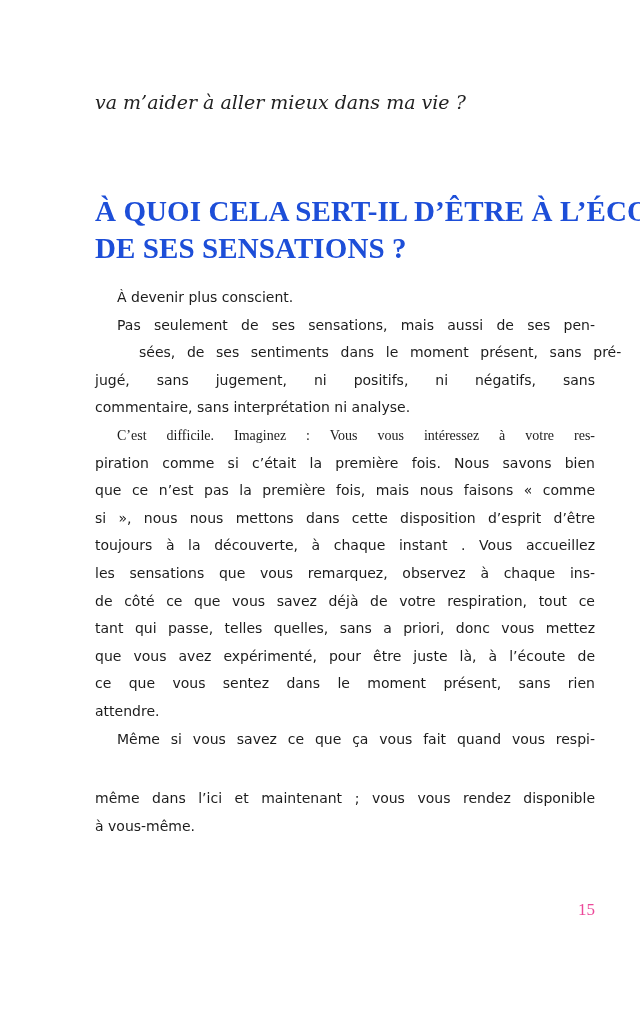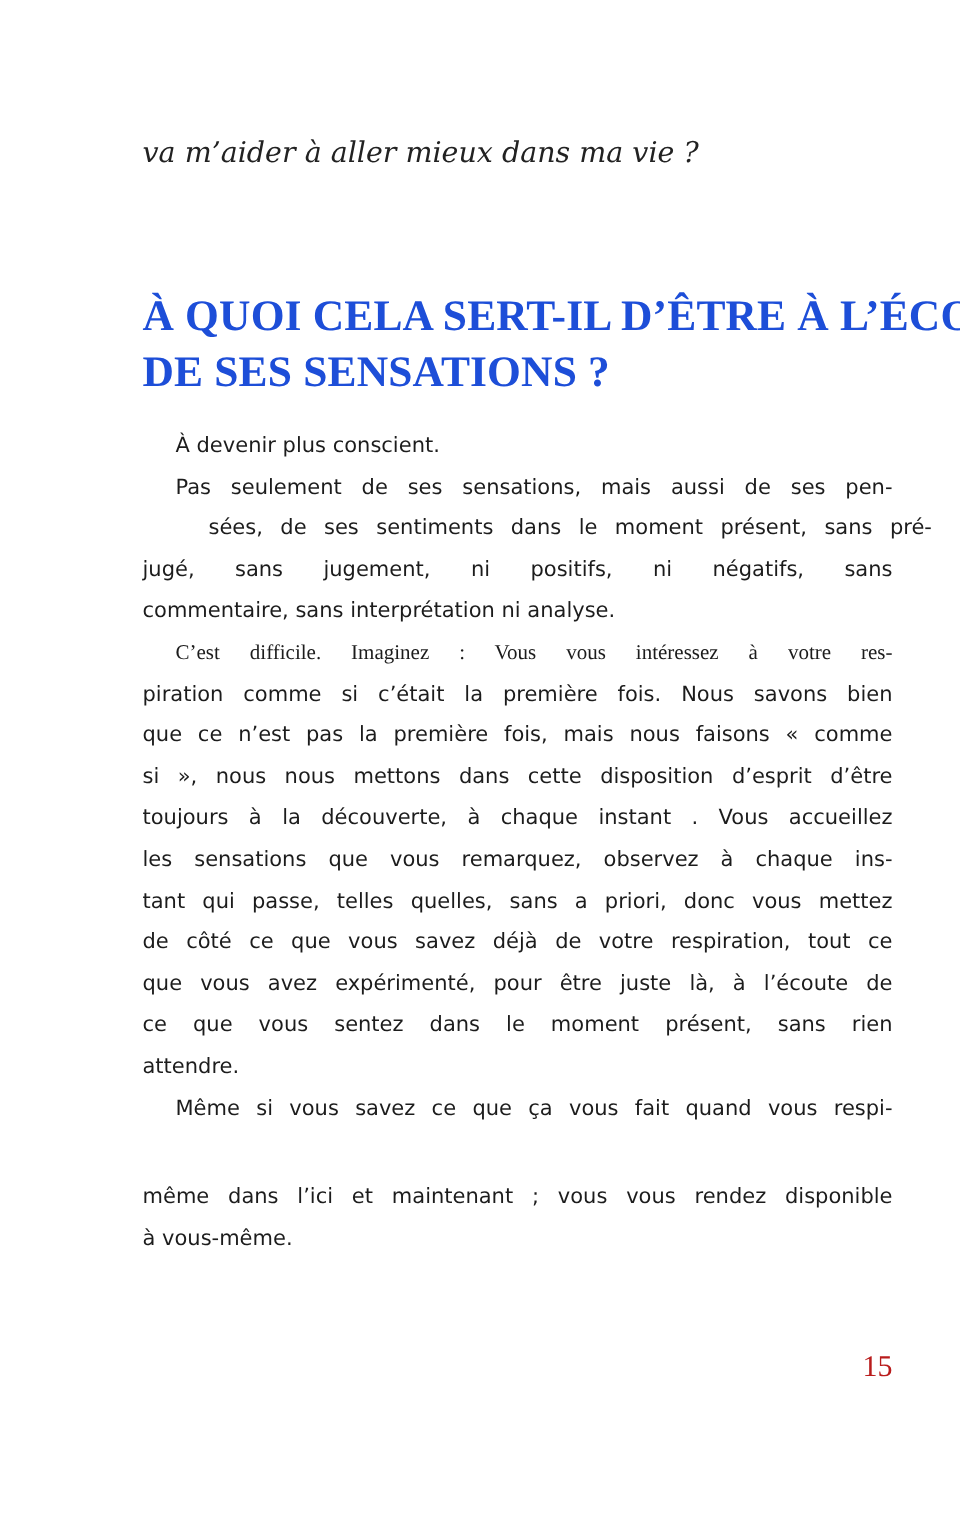--- a/index.html
+++ b/index.html
@@ -19,21 +19,21 @@
   .body {
     position: absolute; top: 284px; left: 0; width: 500px;
     font-family: "DejaVu Sans", sans-serif; font-size: 14px; line-height: 27.6px;
     color: #1c1c1c;
   }
   .line { display: block; height: 27.6px; white-space: nowrap; text-align: justify; text-align-last: justify; }
   .line.last { text-align-last: left; }
   .line.indent { padding-left: 22px; }
   .folio {
     position: absolute; top: 900px; right: 45px;
-    font-family: "Liberation Serif", serif; font-size: 20px; color: #b91c1c;
+    font-family: "Liberation Serif", serif; font-size: 17px; color: #ec4899;
   }
 </style>
 </head>
 <body>
 
 <div class="page">
   <div class="intro">va m’aider à aller mieux dans ma vie ?</div>
   <div class="heading">
     <span>À QUOI CELA SERT-IL D’ÊTRE À L’ÉCOUTE</span>
     <span>DE SES SENSATIONS ?</span>
@@ -43,22 +43,22 @@
       <span class="line indent" style="display: block; width: auto; word-spacing: 6.89583px;">Pas seulement de ses sensations, mais aussi de ses pen-</span>
       <span class="line" style="display: block; width: auto; word-spacing: 7.17014px; margin-left: 44px;">sées, de ses sentiments dans le moment présent, sans pré-</span>
       <span class="line" style="display: block; width: auto; word-spacing: 20.4263px;">jugé, sans jugement, ni positifs, ni négatifs, sans</span>
       <span class="line last">commentaire, sans interprétation ni analyse.</span>
       <span class="line indent" style="display: block; width: auto; word-spacing: 5.81944px; font-family: Liberation Serif, serif;">C’est difficile. Imaginez : Vous vous intéressez à votre res-</span>
       <span class="line" style="display: block; width: auto; word-spacing: 6.83681px;">piration comme si c’était la première fois. Nous savons bien</span>
       <span class="line" style="display: block; width: auto; word-spacing: 4.42045px;">que ce n’est pas la première fois, mais nous faisons « comme</span>
       <span class="line" style="display: block; width: auto; word-spacing: 5.83681px;">si », nous nous mettons dans cette disposition d’esprit d’être</span>
       <span class="line" style="display: block; width: auto; word-spacing: 7.1875px;">toujours à la découverte, à chaque instant . Vous accueillez</span>
       <span class="line" style="display: block; width: auto; word-spacing: 8.02148px;">les sensations que vous remarquez, observez à chaque ins-</span>
+      <span class="line" style="display: block; width: auto; word-spacing: 5.56108px;">de côté ce que vous savez déjà de votre respiration, tout ce</span>
       <span class="line" style="display: block; width: auto; word-spacing: 5.17188px;">tant qui passe, telles quelles, sans a priori, donc vous mettez</span>
-      <span class="line" style="display: block; width: auto; word-spacing: 5.56108px;">de côté ce que vous savez déjà de votre respiration, tout ce</span>
       <span class="line" style="display: block; width: auto; word-spacing: 5.82344px;">que vous avez expérimenté, pour être juste là, à l’écoute de</span>
       <span class="line" style="display: block; width: auto; word-spacing: 11.1042px;">ce que vous sentez dans le moment présent, sans rien</span>
       <span class="line last">attendre.</span>
       <span class="line indent" style="display: block; width: auto; word-spacing: 4.84801px;">Même si vous savez ce que ça vous fait quand vous respi-</span>
       <span class="line" style="display: block; width: auto; word-spacing: 6.07292px; margin-top: 32px;">même dans l’ici et maintenant ; vous vous rendez disponible</span>
       <span class="line last">à vous-même.</span>
     </div>
 </div>
 <div class="folio">15</div>
 

